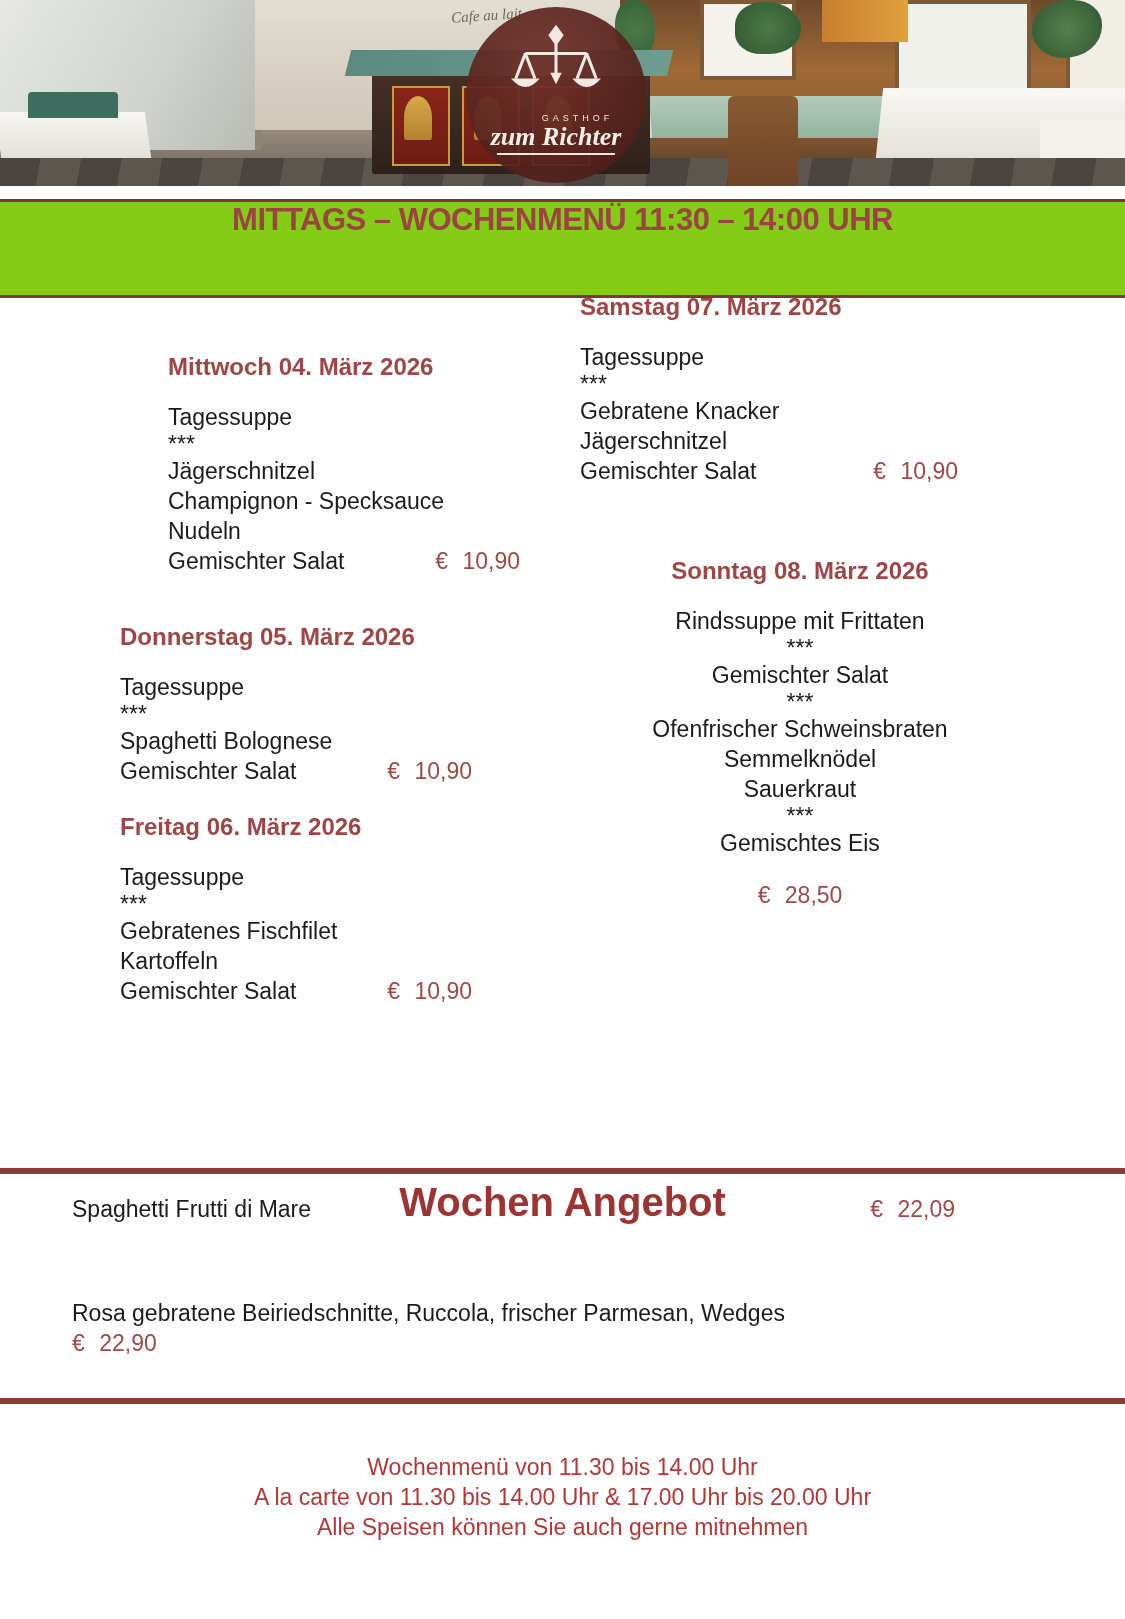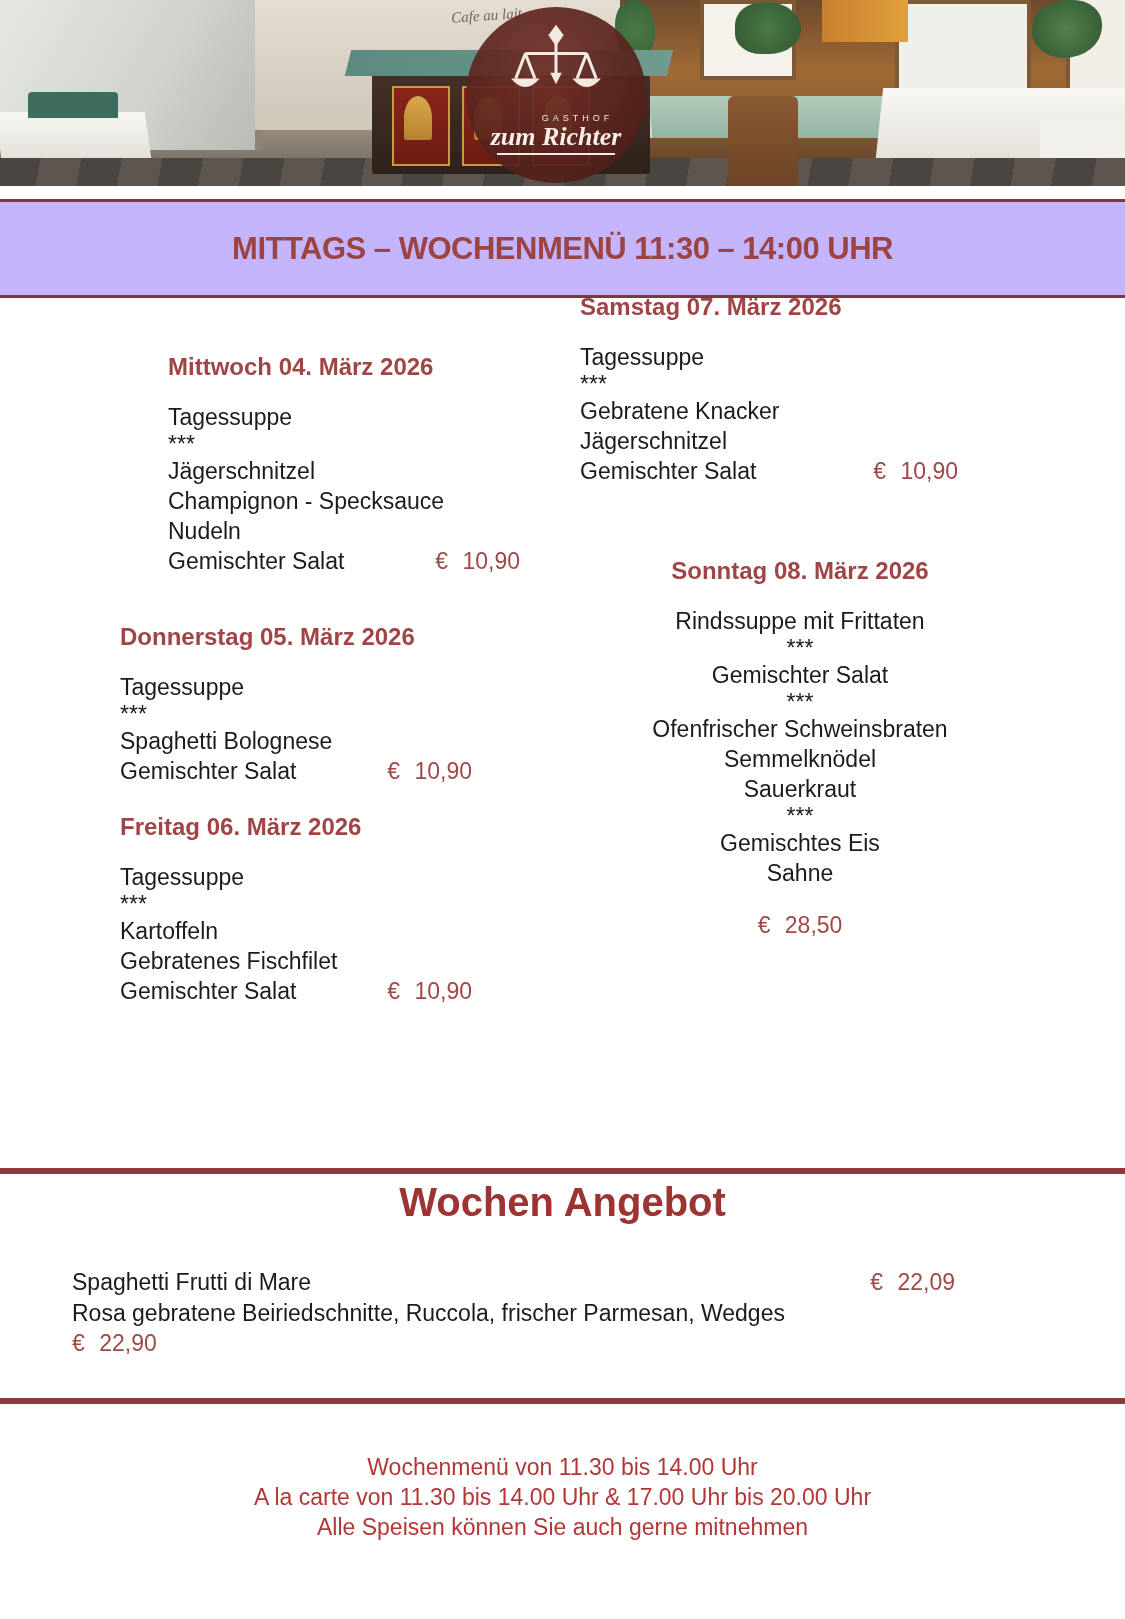--- a/index.html
+++ b/index.html
@@ -54,22 +54,22 @@
     background:radial-gradient(circle at 42% 35%, rgba(112,48,40,0.93), rgba(70,26,22,0.93));
     display:flex; flex-direction:column; align-items:center; }
   .logo svg { position:static; margin-top:14px; }
   .logo-gasthof { position:static; color:#f3e9e2; font-size:9px; letter-spacing:4px; margin-top:2px;margin-left:43px; }
   .logo-name { position:static; color:#f7efe8; font-family:"Liberation Serif", serif;
     font-weight:bold; font-style:italic; font-size:26px; line-height:28px; }
   .logo-underline { position:static; width:118px; height:2px; background:#f3e9e2; margin-top:2px; }
 
   
   .title-band { position:absolute; left:0; top:199px; width:1125px; height:99px; box-sizing:border-box;
-    background:#c4b5fd; border-top:3px solid #7a3939; border-bottom:3px solid #7a3939;
-    display:flex; align-items:center; justify-content:center; }
+    background:#84cc16; border-top:3px solid #7a3939; border-bottom:3px solid #7a3939;
+    display:flex; align-items:flex-start; justify-content:center; }
   .menu-title { color:#9c4343; font-size:31px; font-weight:bold; letter-spacing:-0.5px; }
 
   
   .day { position:absolute; margin:0; }
   .day-heading { font-size:24px; font-weight:bold; color:#a04545; line-height:30px; margin:0 0 20px 0; }
   .menu-line { position:relative; font-size:23px; color:#1b1b1b; line-height:30px; }
   .menu-line.stars { line-height:24px; }
   .price { position:absolute; right:0; top:0; color:#a04848; word-spacing:8px; }
   #day-mittwoch   { left:120px; top:352px; width:352px;margin-left:48px; }
   #day-donnerstag { left:120px; top:622px; width:352px; }
@@ -80,21 +80,21 @@
 
   
   .rule { position:absolute; left:0; width:1125px; height:6px; background:#8c3b3b; }
   .rule-offer  { top:1168px; }
   .rule-footer { top:1398px; }
   .offer-heading { position:absolute; left:0; top:1180px; width:1125px; margin:0; text-align:center;
     font-size:40px; font-weight:bold; color:#9d3434; }
   .offer-item { position:absolute; left:72px; width:883px; display:flex; justify-content:space-between;
     font-size:23px; color:#1b1b1b; line-height:30px; }
   .offer-item .offer-price { color:#a04848; word-spacing:8px; }
-  #offer-0 { top:1267px; }
+  #offer-0 { top:1194px; }
   #offer-1 { top:1298px;flex-direction:column; }
 
   
   .footer { position:absolute; left:0; top:1452px; width:1125px; text-align:center;
     color:#b23737; font-size:23px; line-height:30px; }
 </style>
 </head>
 <body>
 
 <div class="page">
@@ -162,22 +162,22 @@
       <h3 class="day-heading">Donnerstag 05. März 2026</h3>
       <div class="menu-line">Tagessuppe</div>
       <div class="menu-line stars">***</div>
       <div class="menu-line">Spaghetti Bolognese</div>
       <div class="menu-line price-row"><span class="item">Gemischter Salat</span><span class="price">€ 10,90</span></div>
     </section>
   <section class="day" id="day-freitag">
       <h3 class="day-heading">Freitag 06. März 2026</h3>
       <div class="menu-line">Tagessuppe</div>
       <div class="menu-line stars">***</div>
+      <div class="menu-line">Gebratenes Fischfilet</div>
       <div class="menu-line">Kartoffeln</div>
-      <div class="menu-line">Gebratenes Fischfilet</div>
       <div class="menu-line price-row"><span class="item">Gemischter Salat</span><span class="price">€ 10,90</span></div>
     </section>
   <section class="day" id="day-samstag">
       <h3 class="day-heading">Samstag 07. März 2026</h3>
       <div class="menu-line">Tagessuppe</div>
       <div class="menu-line stars">***</div>
       <div class="menu-line">Gebratene Knacker</div>
       <div class="menu-line">Jägerschnitzel</div>
       <div class="menu-line price-row"><span class="item">Gemischter Salat</span><span class="price">€ 10,90</span></div>
     </section>
@@ -185,21 +185,20 @@
       <h3 class="day-heading">Sonntag 08. März 2026</h3>
       <div class="menu-line">Rindssuppe mit Frittaten</div>
       <div class="menu-line stars">***</div>
       <div class="menu-line">Gemischter Salat</div>
       <div class="menu-line stars">***</div>
       <div class="menu-line">Ofenfrischer Schweinsbraten</div>
       <div class="menu-line">Semmelknödel</div>
       <div class="menu-line">Sauerkraut</div>
       <div class="menu-line stars">***</div>
       <div class="menu-line">Gemischtes Eis</div>
-      <div class="menu-line">Sahne</div>
       <div class="price-center">€ 28,50</div>
     </section>
 
   <div class="rule rule-offer"></div>
   <h2 class="offer-heading">Wochen Angebot</h2>
   <div class="offer-item" id="offer-0">
       <span class="offer-name">Spaghetti Frutti di Mare</span>
       <span class="offer-price">€ 22,09</span>
     </div>
   <div class="offer-item" id="offer-1">

